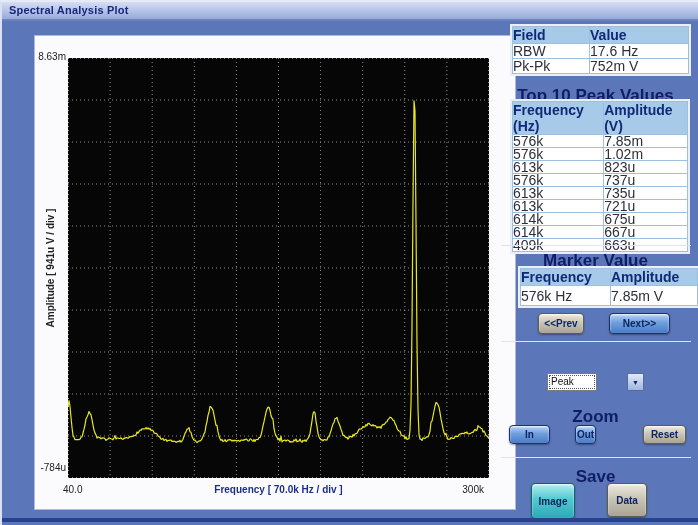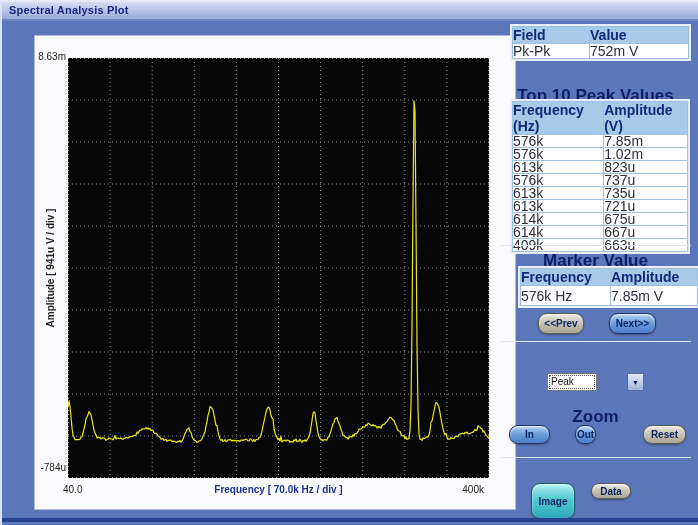--- a/index.html
+++ b/index.html
@@ -45,21 +45,21 @@
   .field-tbl{left:510px;top:24px;width:177px;}
   .peak-tbl{left:510px;top:99px;width:176px;}
   .peak-tbl th{height:13px;}
   .peak-tbl td{height:12px;}
   .marker-tbl{left:509px;top:266px;width:178px;padding-left:9px;}
   .marker-tbl td{height:19px;}
   .heading{position:absolute;left:497px;width:193px;text-align:center;font-size:17px;font-weight:bold;color:#101c66;}
   .rp-divider{position:absolute;left:499px;width:190px;height:1px;background:#dde4f4;border:0;margin:0;}
   .pill{
     position:absolute;display:flex;align-items:center;justify-content:center;
-    border-radius:9px;font-size:10px;font-weight:bold;color:#0d2560;
+    border-radius:4px;font-size:10px;font-weight:bold;color:#0d2560;
     border:1px solid #1e3268;cursor:pointer;font-family:"Liberation Sans",sans-serif;
     box-shadow:inset 0 1px 2px rgba(255,255,255,.8),0 1px 2px rgba(0,0,0,.35);
     padding:0;
   }
   .pill.blue{background:linear-gradient(180deg,#b8d4f2 0%,#6f9fdc 45%,#4a7cc8 100%);}
   .pill.gray{background:linear-gradient(180deg,#eceadf 0%,#c9c5b6 45%,#a9a494 100%);border-color:#5f5b4f;}
   .pill.teal{background:linear-gradient(180deg,#b0f0f0 0%,#52c8d0 45%,#2ea8b8 100%);border-color:#17606e;}
   .dropdown{position:absolute;left:545px;top:371px;height:18px;display:flex;gap:30px;}
   .dd-value{
     width:50px;background:#fff;border:1px solid #7a7a7a;font-size:10px;color:#111;
@@ -88,32 +88,36 @@
 
     <div class="plot-black">
       <svg id="spectrum" viewBox="0 0 421 420" width="421" height="420">
           <path d="M0.5 0V420M42.1 0V420M84.2 0V420M126.30000000000001 0V420M168.4 0V420M210.5 0V420M252.60000000000002 0V420M294.7 0V420M336.8 0V420M378.90000000000003 0V420M420.5 0V420M0 0.5H421M0 42H421M0 84H421M0 126H421M0 168H421M0 210H421M0 252H421M0 294H421M0 336H421M0 378H421M0 419.5H421" stroke="#8f8f8f" stroke-width="1" stroke-dasharray="1 3" fill="none"></path>
           <polyline points="0,349.1 1,342.5 2,348.5 3,359.2 4,369.5 5,377.2 6,379.1 7,381.7 8,381.7 9,381.7 10,381.7 11,381.6 12,381.2 13,379.1 14,378.8 15,375.0 16,371.2 17,367.0 18,360.9 19,358.9 20,356.7 21,353.5 22,355.4 23,356.9 24,361.7 25,367.2 26,372.1 27,375.1 28,376.9 29,380.2 30,378.8 31,379.6 32,379.7 33,380.8 34,379.9 35,380.1 36,379.8 37,380.9 38,382.4 39,381.5 40,381.0 41,379.8 42,380.3 43,380.8 44,381.0 45,381.8 46,380.0 47,377.6 48,381.0 49,380.0 50,380.0 51,380.5 52,380.4 53,379.9 54,381.0 55,381.4 56,380.2 57,380.3 58,379.4 59,379.8 60,380.2 61,379.6 62,378.5 63,378.8 64,378.3 65,378.5 66,377.2 67,377.7 68,376.9 69,373.9 70,375.3 71,373.6 72,372.0 73,372.3 74,370.8 75,370.8 76,370.8 77,370.9 78,369.5 79,371.0 80,369.8 81,371.2 82,370.4 83,372.6 84,372.0 85,372.5 86,374.8 87,375.4 88,375.3 89,375.9 90,378.1 91,378.3 92,379.4 93,381.1 94,381.1 95,380.4 96,382.4 97,381.7 98,381.3 99,383.4 100,382.4 101,382.5 102,382.1 103,382.2 104,383.5 105,383.1 106,383.4 107,383.4 108,384.4 109,383.9 110,383.2 111,383.6 112,382.5 113,384.1 114,383.0 115,381.3 116,378.1 117,375.4 118,373.9 119,371.2 120,371.0 121,369.6 122,373.8 123,374.3 124,378.7 125,380.5 126,382.2 127,382.1 128,383.4 129,384.6 130,383.8 131,382.8 132,382.9 133,382.2 134,380.9 135,378.4 136,375.9 137,374.0 138,367.6 139,363.6 140,357.4 141,354.3 142,348.6 143,349.1 144,350.4 145,352.2 146,357.1 147,362.2 148,367.3 149,367.4 150,373.9 151,377.7 152,380.8 153,382.4 154,381.4 155,383.6 156,383.0 157,381.6 158,383.6 159,383.1 160,381.8 161,381.9 162,381.6 163,382.0 164,383.1 165,382.1 166,383.2 167,382.2 168,382.6 169,383.1 170,382.4 171,382.7 172,383.4 173,382.2 174,382.0 175,382.5 176,381.7 177,381.8 178,381.0 179,381.6 180,383.0 181,383.0 182,380.9 183,381.0 184,382.3 185,383.4 186,381.5 187,383.4 188,381.5 189,381.5 190,381.6 191,379.5 192,379.5 193,377.1 194,372.9 195,367.8 196,363.7 197,359.0 198,354.3 199,351.1 200,349.2 201,349.3 202,352.3 203,357.5 204,360.0 205,361.2 206,370.7 207,375.2 208,378.0 209,379.2 210,381.9 211,380.5 212,383.1 213,378.0 214,383.9 215,382.7 216,382.4 217,382.0 218,383.1 219,382.1 220,382.2 221,382.6 222,384.1 223,383.6 224,383.8 225,384.0 226,381.8 227,382.8 228,381.0 229,383.8 230,383.2 231,383.2 232,381.0 233,383.3 234,384.3 235,382.4 236,383.0 237,381.8 238,383.4 239,381.7 240,380.3 241,378.6 242,375.4 243,369.1 244,362.8 245,355.6 246,353.7 247,354.8 248,363.1 249,368.6 250,375.3 251,378.7 252,380.7 253,381.8 254,381.7 255,382.9 256,381.7 257,381.5 258,382.2 259,382.0 260,379.0 261,379.0 262,375.6 263,372.8 264,369.2 265,365.9 266,364.5 267,360.8 268,360.3 269,359.5 270,363.2 271,365.5 272,368.0 273,371.4 274,373.8 275,377.6 276,377.3 277,378.5 278,379.6 279,379.4 280,381.1 281,379.6 282,378.2 283,378.6 284,379.2 285,376.5 286,378.1 287,375.8 288,375.7 289,375.2 290,373.4 291,371.2 292,371.1 293,371.0 294,370.2 295,368.6 296,369.3 297,368.7 298,366.5 299,367.8 300,365.3 301,365.4 302,366.6 303,367.3 304,367.9 305,366.6 306,368.0 307,367.5 308,368.3 309,370.0 310,368.6 311,369.6 312,368.6 313,370.3 314,367.5 315,366.4 316,366.7 317,365.7 318,364.1 319,363.8 320,361.6 321,360.6 322,359.2 323,359.5 324,360.6 325,362.2 326,362.4 327,365.6 328,367.3 329,370.3 330,372.1 331,373.0 332,373.3 333,376.3 334,377.6 335,377.8 336,377.6 337,380.7 338,378.7 339,381.5 340,381.0 341,380.6 342,372.1 343,346.2 344,268.5 345,144.0 346,42.9 347,52.9 348,164.6 349,285.3 350,351.6 351,376.4 352,381.2 353,381.1 354,382.5 355,379.9 356,380.3 357,380.4 358,379.4 359,378.7 360,379.0 361,376.5 362,373.1 363,364.2 364,363.2 365,358.2 366,353.0 367,348.1 368,344.5 369,345.1 370,346.7 371,349.2 372,354.7 373,360.7 374,365.6 375,370.6 376,374.5 377,376.8 378,375.3 379,379.3 380,381.5 381,381.0 382,381.3 383,379.5 384,380.2 385,380.3 386,380.5 387,378.4 388,378.2 389,378.6 390,378.4 391,376.6 392,375.9 393,375.9 394,375.4 395,375.4 396,375.8 397,374.4 398,375.1 399,374.0 400,375.7 401,375.8 402,375.7 403,375.0 404,374.4 405,374.3 406,372.8 407,371.4 408,372.7 409,372.0 410,367.6 411,369.0 412,369.1 413,370.5 414,370.7 415,374.1 416,373.0 417,375.1 418,377.4 419,378.0 420,379.3 421,380.1" stroke="#e8e81c" stroke-width="1.2" fill="none" stroke-linejoin="round"></polyline>
         </svg>
     </div>
 
     <div class="xlab-left">40.0</div>
     <div class="x-title">Frequency [ 70.0k Hz / div ]</div>
-    <div class="xlab-right">400k</div>
+    <div class="xlab-right">300k</div>
   </div>
 
   <div class="tbl field-tbl">
       <table>
         <thead>
           <tr>
             <th>Field</th>
             <th>Value</th>
           </tr>
         </thead>
         <tbody>
+          <tr>
+            <td>RBW</td>
+            <td>17.6 Hz</td>
+          </tr>
           <tr>
             <td>Pk-Pk</td>
             <td>752m V</td>
           </tr>
         </tbody>
       </table>
     </div>
 
   <div class="heading" style="top:84px">Top 10 Peak Values</div>
   <div class="tbl peak-tbl">
@@ -179,33 +183,34 @@
         <tbody>
           <tr>
             <td>576k Hz</td>
             <td>7.85m V</td>
           </tr>
         </tbody>
       </table>
     </div>
 
   <button class="pill gray" style="left:536px;top:311px;width:46px;height:21px">&lt;&lt;Prev</button>
-  <button class="pill blue" style="left:607px;top:311px;width:47px;height:21px">Next&gt;&gt;</button>
+  <button class="pill blue" style="left:607px;top:311px;width:61px;height:21px">Next&gt;&gt;</button>
 
   <hr class="rp-divider" style="top:339px">
 
   <div class="dropdown">
     <span class="dd-value">Peak</span>
     <span class="dd-arrow">▼</span>
   </div>
 
   <div class="heading" style="top:405px">Zoom</div>
   <button class="pill blue" style="left:507px;top:423px;width:41px;height:19px">In</button>
   <button class="pill blue" style="left:573px;top:423px;width:21px;height:19px">Out</button>
   <button class="pill gray" style="left:641px;top:423px;width:43px;height:19px">Reset</button>
 
   <hr class="rp-divider" style="top:455px">
 
+  <div class="heading" style="top:465px">Save</div>
   <button class="pill teal" style="left:529px;top:481px;width:44px;height:36px">Image</button>
-  <button class="pill gray" style="left:589px;top:481px;width:40px;height:16px">Data</button>
+  <button class="pill gray" style="left:605px;top:481px;width:40px;height:34px">Data</button>
 
   <div class="bottom-strip"></div>
 </div>
 
 </body></html>

